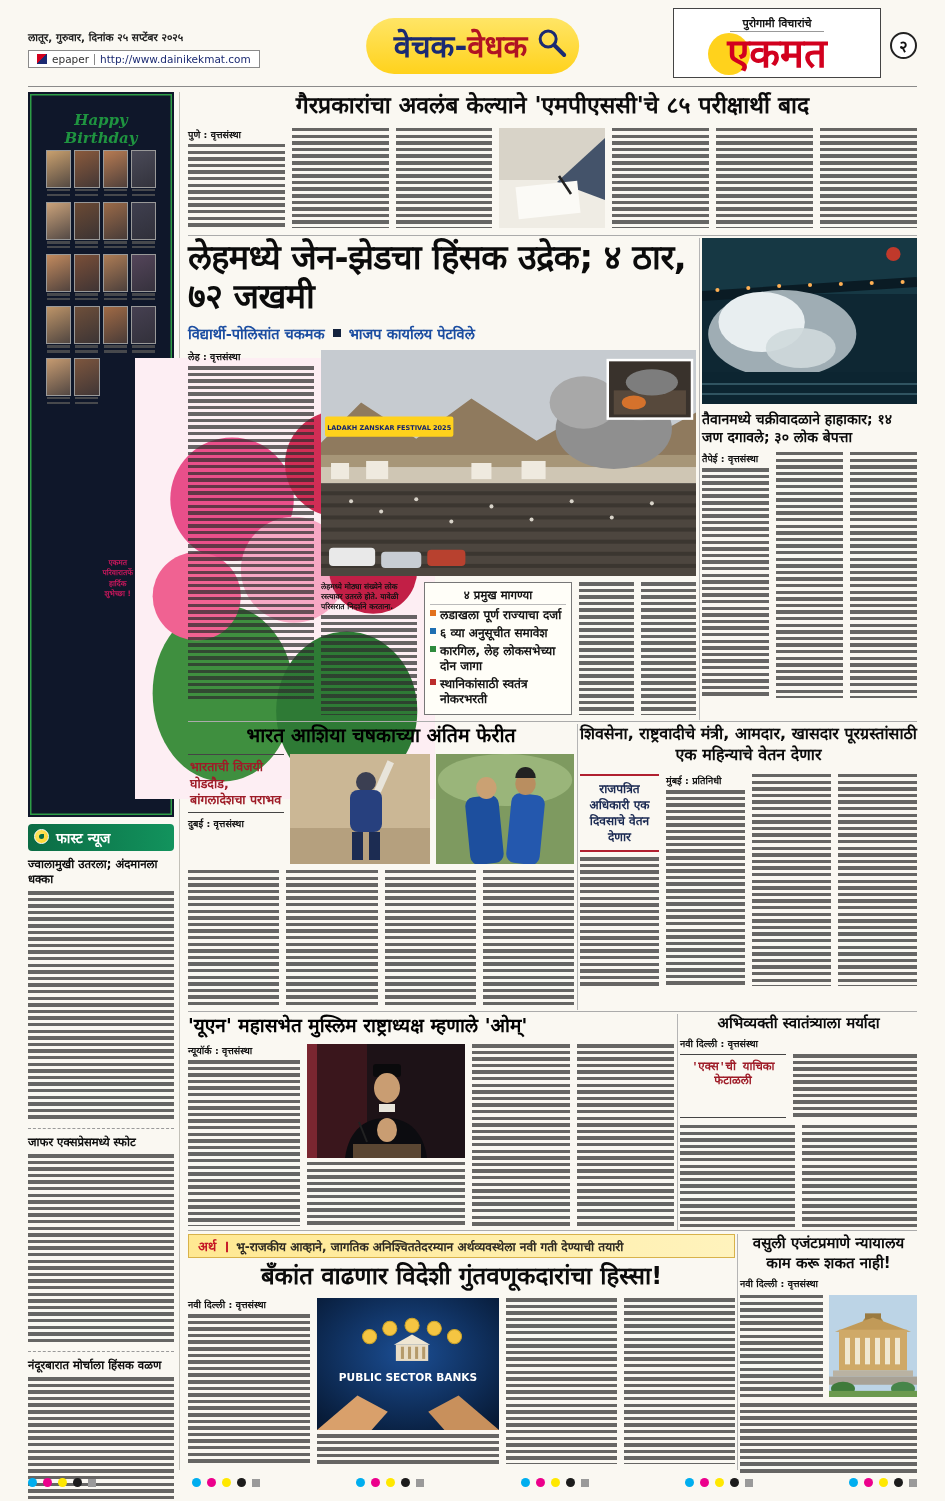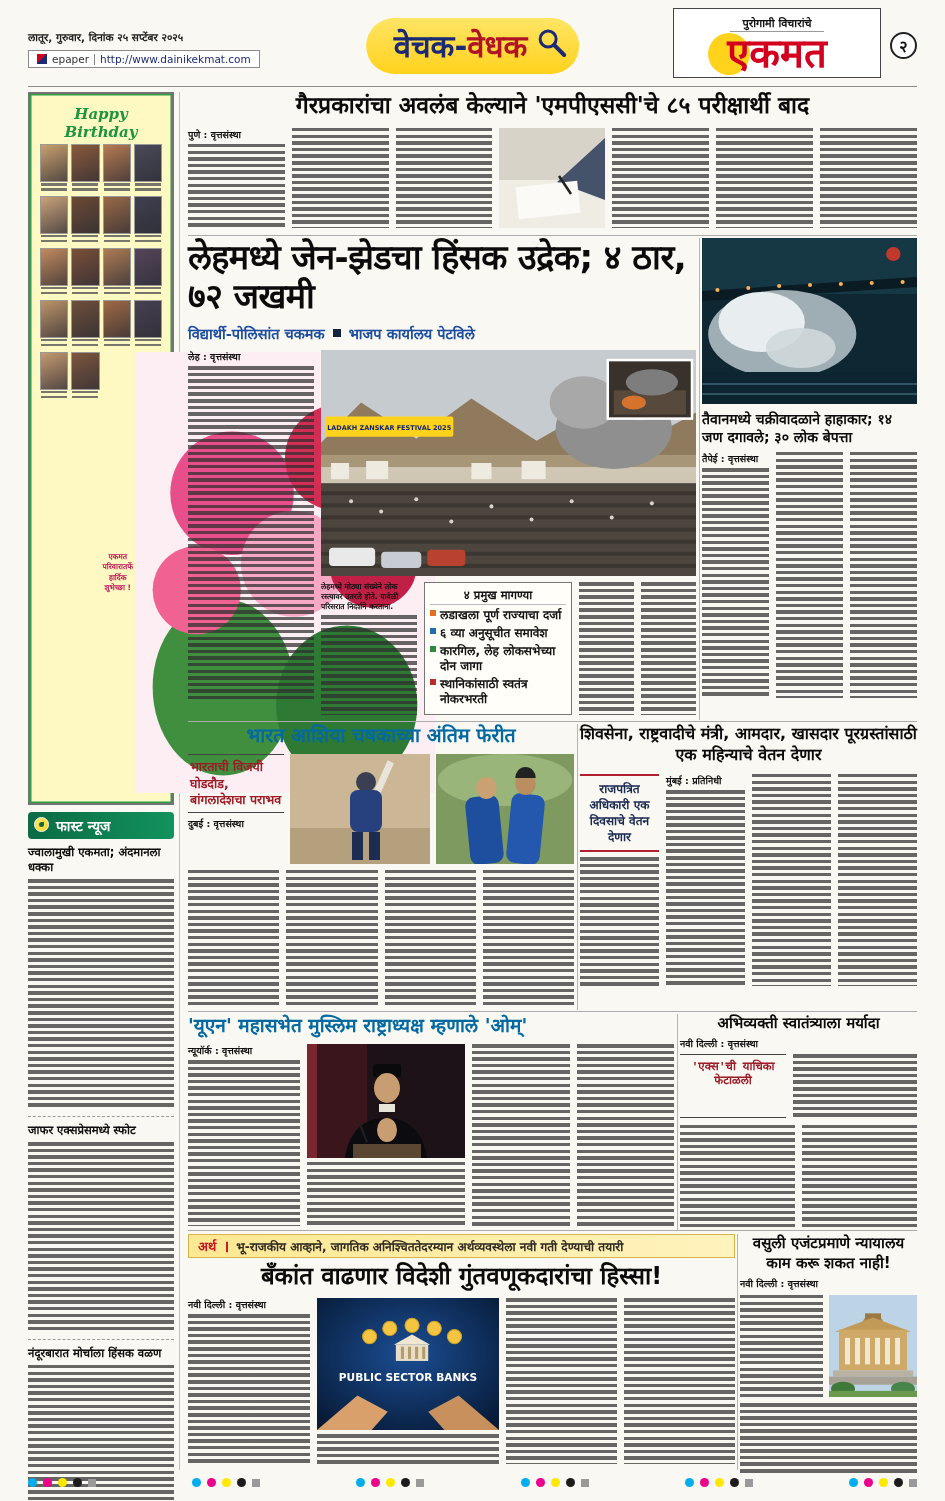--- a/index.html
+++ b/index.html
@@ -32,21 +32,21 @@
     font-weight:800; font-size:40px; line-height:1.05; color:#d2001e; }
   .masthead-name::before { content:""; position:absolute; left:34px; top:1px; width:42px; height:42px;
     background:#ffd21c; border-radius:50%; z-index:-1; }
   .page-circle { position:absolute; right:0; top:26px; width:27px; height:27px; border:2px solid #222;
     border-radius:50%; background:#fff; display:flex; align-items:center; justify-content:center;
     font-size:16px; font-weight:bold; color:#111; }
   .header-rule { position:absolute; left:28px; right:28px; top:86px; border-top:1.5px solid #8a8a8a; }
 
   
   .sidebar { position:absolute; left:28px; top:92px; width:152px; height:1378px; border-right:1px solid #c2c0b8; padding-right:5px; }
-  .birthday { border:2px solid #737373; box-shadow:inset 0 0 0 1.5px #2e9e46; padding:10px; background:#fef9c3; }
+  .birthday { border:2px solid #0f172a; box-shadow:inset 0 0 0 1.5px #2e9e46; padding:16px; background:#0f172a; }
   .birthday-title { text-align:center; font-family:"DejaVu Serif","Liberation Serif",serif;
     font-style:italic; font-weight:bold; color:#1f9440; font-size:15px; padding:1px 0 3px; }
   .bd-grid { display:grid; grid-template-columns:repeat(4,1fr); gap:3px; }
   .bd-photo { height:38px; border:1px solid #999; }
   .bd-name { height:10px; margin:1px auto 0; width:92%;
     background:repeating-linear-gradient(180deg,#555 0 2.5px,transparent 2.5px 5px); opacity:.8; }
   .bd-bottom { grid-column:span 2; display:flex; gap:2px; }
   .bd-greeting { flex:1; color:#c2185b; font-weight:bold; font-size:7.5px; line-height:1.35;
     display:flex; align-items:center; text-align:center; }
   .bd-flower { flex:0 0 34px; }
@@ -71,21 +71,21 @@
   .cols > * { min-width:0; }
   .col { flex:1; display:flex; flex-direction:column; }
   .col .greek { flex:1; }
   .byline { font-size:9.5px; font-weight:bold; color:#101010; margin-bottom:3px; white-space:nowrap; }
   .photo { flex:0 0 auto; overflow:hidden; background:#ddd;text-align:right; }
   .photo svg { display:block; width:100%; height:100%; }
   .center { text-align:center; }
 
   .h-xl { font-size:34px; font-weight:800; color:#0b0b0b; line-height:1.16; letter-spacing:-.5px; }
   .h-lg { font-size:23px; font-weight:800; color:#0b0b0b; line-height:1.2; }
-  .h-md { font-size:19.5px; font-weight:800; color:#0369a1; line-height:1.25; }
+  .h-md { font-size:19.5px; font-weight:800; color:#000000; line-height:1.25; }
   .h-sm { font-size:15px; font-weight:800; color:#0b0b0b; line-height:1.3; }
 
   
   .s-mpsc { top:0; left:0; width:729px; height:143px; }
   .s-mpsc .cols { height:100px; margin-top:8px; }
   
   .s-leh { top:146px; left:0; width:508px; height:482px; }
   .leh-sub { margin:6px 0 7px; color:#1b4da1; font-weight:800; font-size:14.5px; display:flex; align-items:center; gap:8px; }
   .sqsep { width:8px; height:8px; background:#14233e; display:inline-block; }
   .leh-body { display:flex; gap:7px; height:352px; }
@@ -272,21 +272,21 @@
           </div>
         </div>
       </div>
     </div>
     <div class="fn-header">
       <span class="fn-icon"></span>
       <span>फास्ट न्यूज</span>
     </div>
     <div>
         <div class="fn-item">
-          <div class="fn-head">ज्वालामुखी एकमता; अंदमानला धक्का</div>
+          <div class="fn-head">ज्वालामुखी उतरला; अंदमानला धक्का</div>
           <div class="greek" style="height: 230px;"></div>
         </div>
         <div class="fn-item">
           <div class="fn-head">जाफर एक्सप्रेसमध्ये स्फोट</div>
           <div class="greek" style="height: 190px;"></div>
         </div>
         <div class="fn-item">
           <div class="fn-head">नंदूरबारात मोर्चाला हिंसक वळण</div>
           <div class="greek" style="height: 160px;"></div>
         </div>

